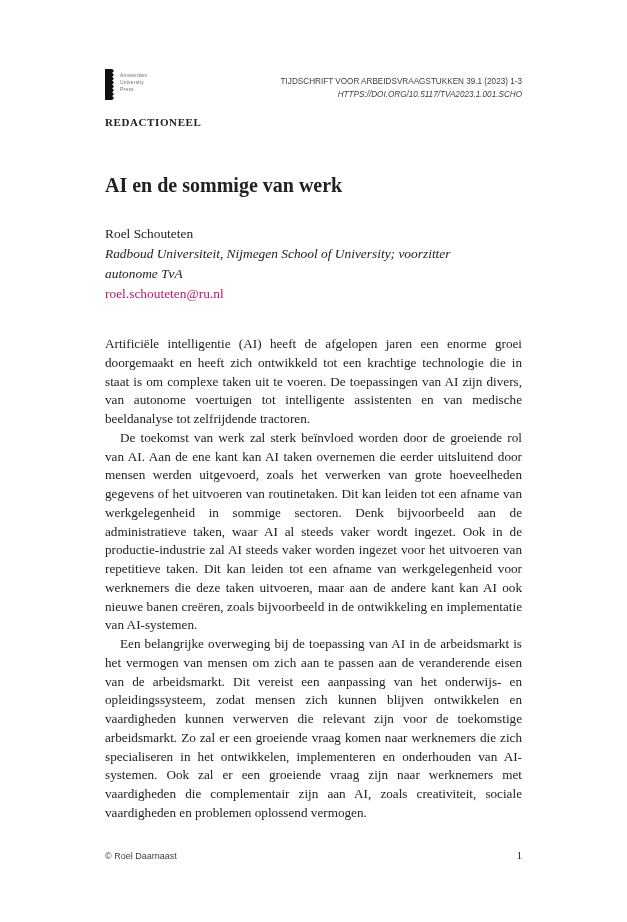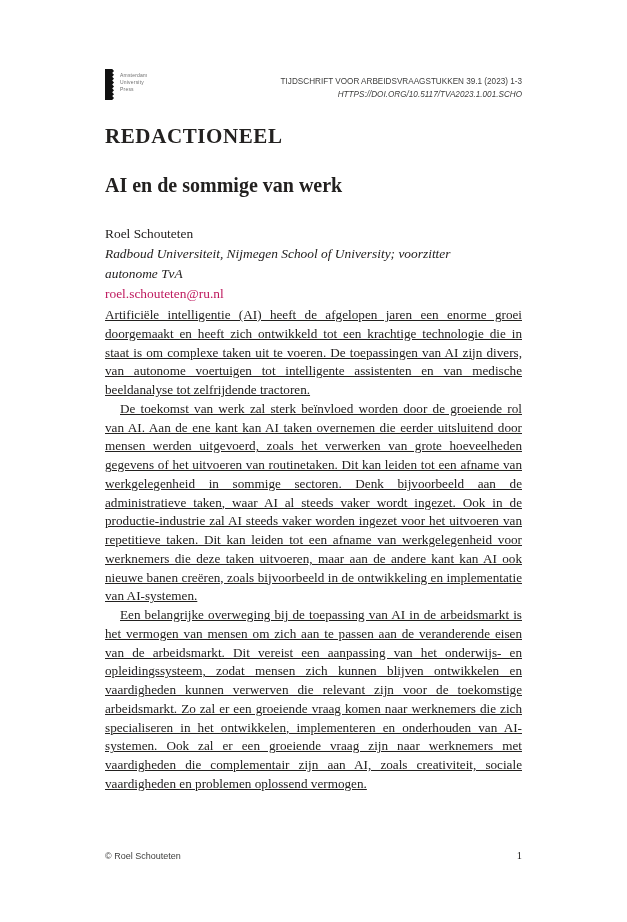--- a/index.html
+++ b/index.html
@@ -43,23 +43,23 @@
     transform: scaleX(0.85);
     transform-origin: 100% 0;
     padding-top: 5px;
     white-space: nowrap;
   }
   .doi-line { font-style: italic; }
 
   
   .section-label {
     position: absolute;
-    top: 124px;
+    top: 116px;
     left: 105px;
-    font-size: 21px;
+    font-size: 11px;
     font-weight: bold;
     letter-spacing: 0.6px;
   }
   .article-title {
     position: absolute;
     top: 174px;
     left: 105px;
     font-size: 20px;
     font-weight: bold;
     line-height: 1.1;
@@ -73,29 +73,28 @@
     width: 417px;
     font-size: 13.4px;
     line-height: 20px;
   }
   .author-affiliation { font-style: italic; }
   .author-email { font-style: normal; color: #be185d; text-decoration: none; }
 
   
   .article-body {
     position: absolute;
-    top: 306px;
+    top: 335px;
     left: 105px;
     width: 417px;
     height: 529px;
     overflow: hidden;
     font-size: 13.2px;
     line-height: 18.75px;
     text-align: justify;
-    text-decoration: underline;
   }
   .article-body p { margin: 0; }
   .article-body p + p { text-indent: 15px; }
 
   
   .footer {
     position: absolute;
     top: 850px;
     left: 105px;
     right: 105px;
@@ -147,17 +146,17 @@
     <div class="author-email">roel.schouteten@ru.nl</div>
   </div>
 
   <div class="article-body">
     <p>Artificiële intelligentie (AI) heeft de afgelopen jaren een enorme groei doorgemaakt en heeft zich ontwikkeld tot een krachtige technologie die in staat is om complexe taken uit te voeren. De toepassingen van AI zijn divers, van autonome voertuigen tot intelligente assistenten en van medische beeldanalyse tot zelfrijdende tractoren.</p>
     <p>De toekomst van werk zal sterk beïnvloed worden door de groeiende rol van AI. Aan de ene kant kan AI taken overnemen die eerder uitsluitend door mensen werden uitgevoerd, zoals het verwerken van grote hoeveelheden gegevens of het uitvoeren van routinetaken. Dit kan leiden tot een afname van werkgelegenheid in sommige sectoren. Denk bijvoorbeeld aan de administratieve taken, waar AI al steeds vaker wordt ingezet. Ook in de productie-industrie zal AI steeds vaker worden ingezet voor het uitvoeren van repetitieve taken. Dit kan leiden tot een afname van werkgelegenheid voor werknemers die deze taken uitvoeren, maar aan de andere kant kan AI ook nieuwe banen creëren, zoals bijvoorbeeld in de ontwikkeling en implementatie van AI-systemen.</p>
     <p>Een belangrijke overweging bij de toepassing van AI in de arbeidsmarkt is het vermogen van mensen om zich aan te passen aan de veranderende eisen van de arbeidsmarkt. Dit vereist een aanpassing van het onderwijs- en opleidingssysteem, zodat mensen zich kunnen blijven ontwikkelen en vaardigheden kunnen verwerven die relevant zijn voor de toekomstige arbeidsmarkt. Zo zal er een groeiende vraag komen naar werknemers die zich specialiseren in het ontwikkelen, implementeren en onderhouden van AI-systemen. Ook zal er een groeiende vraag zijn naar werknemers met vaardigheden die complementair zijn aan AI, zoals creativiteit, sociale vaardigheden en problemen oplossend vermogen.</p>
   </div>
 
   <div class="footer">
-    <div class="copyright">© Roel Schouteten</div>
+    <div class="copyright">© Roel Daarnaast</div>
     <div class="page-number">1</div>
   </div>
 
 </div>
 
 </body></html>

